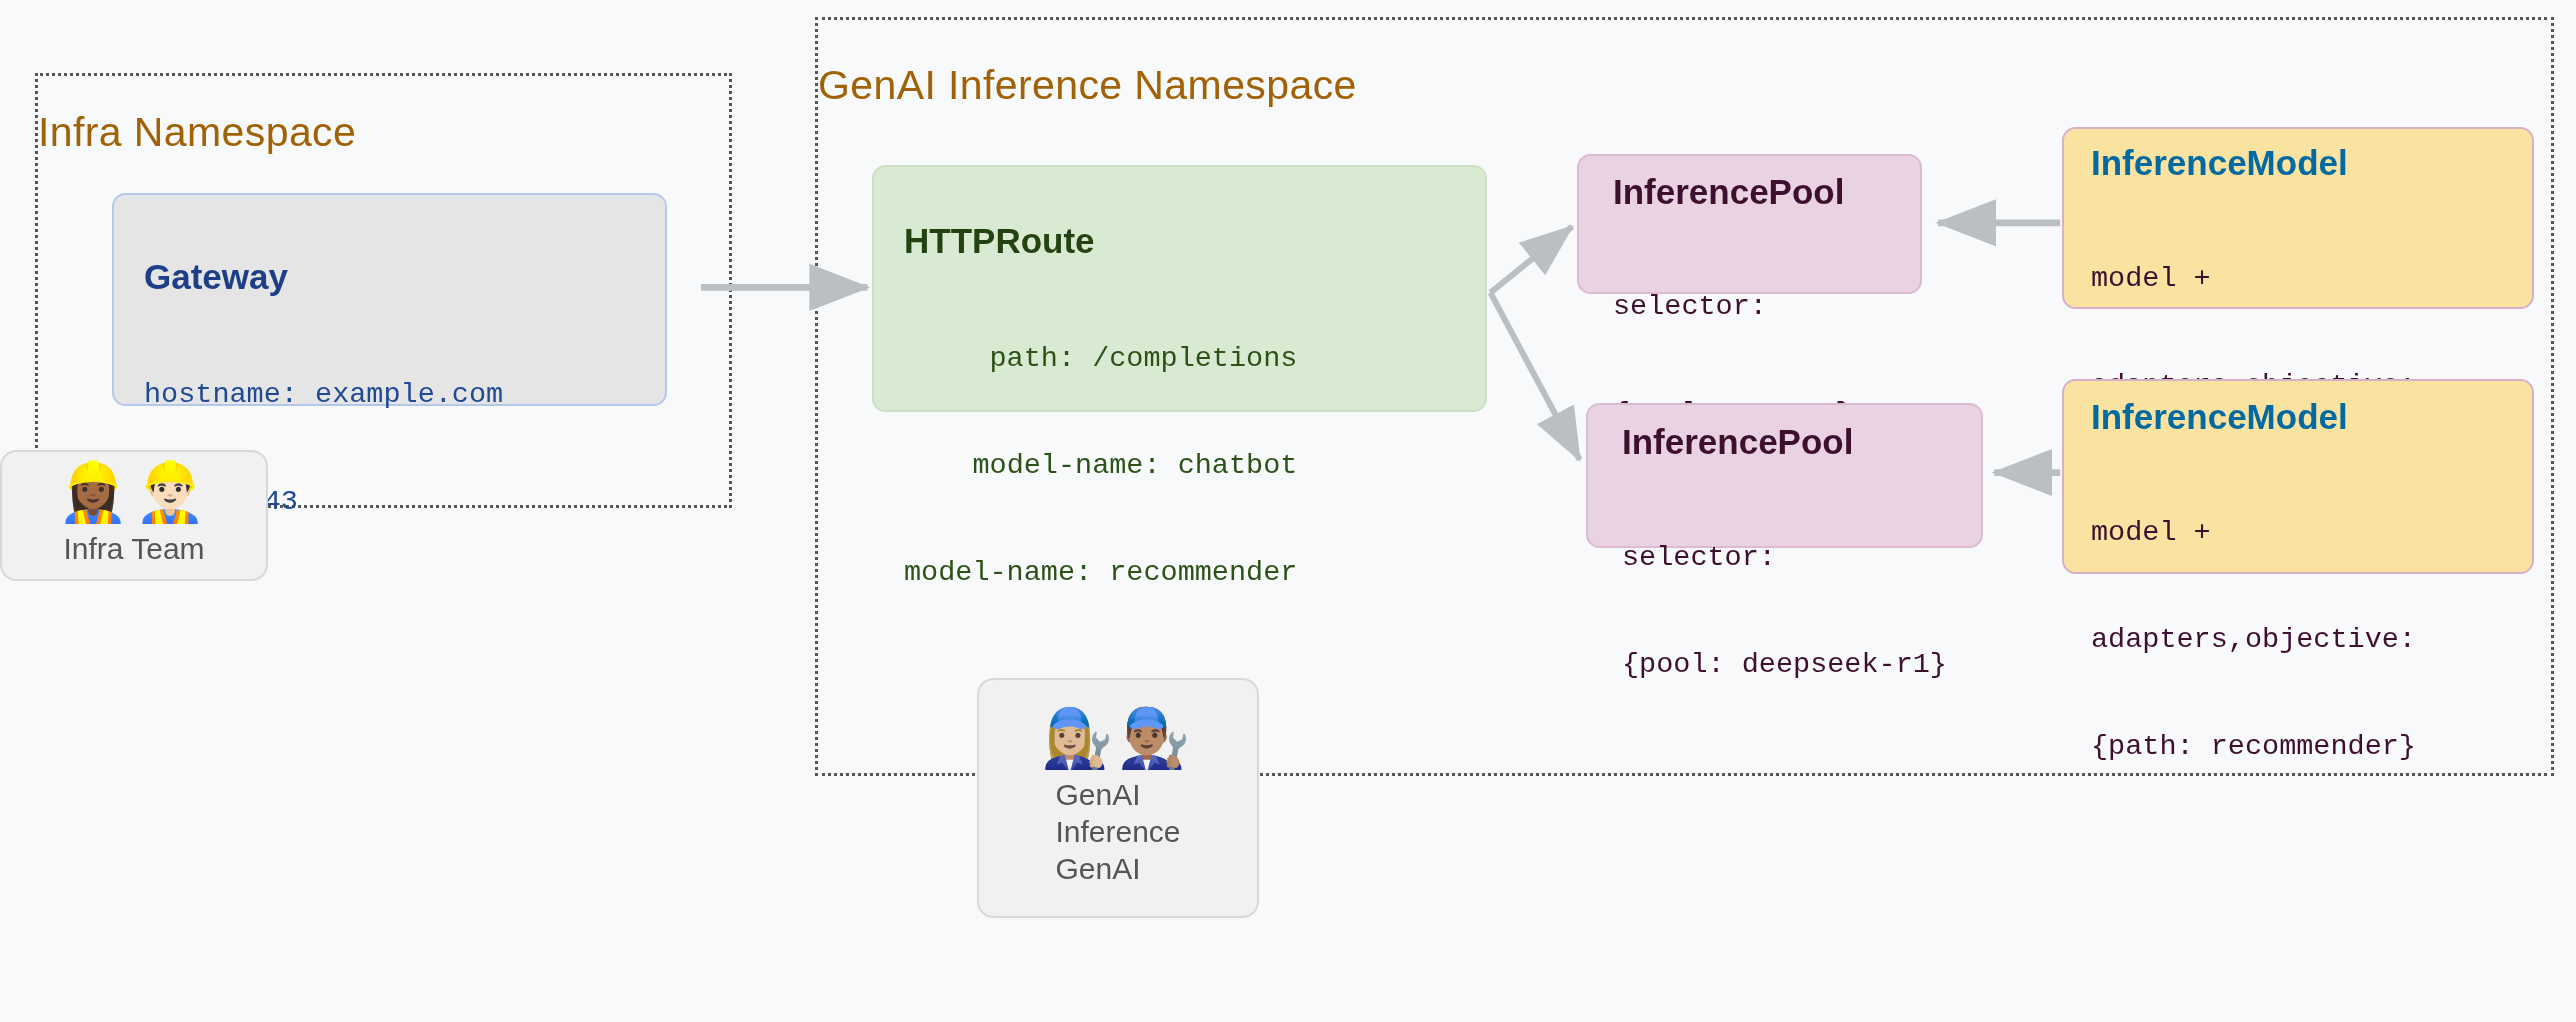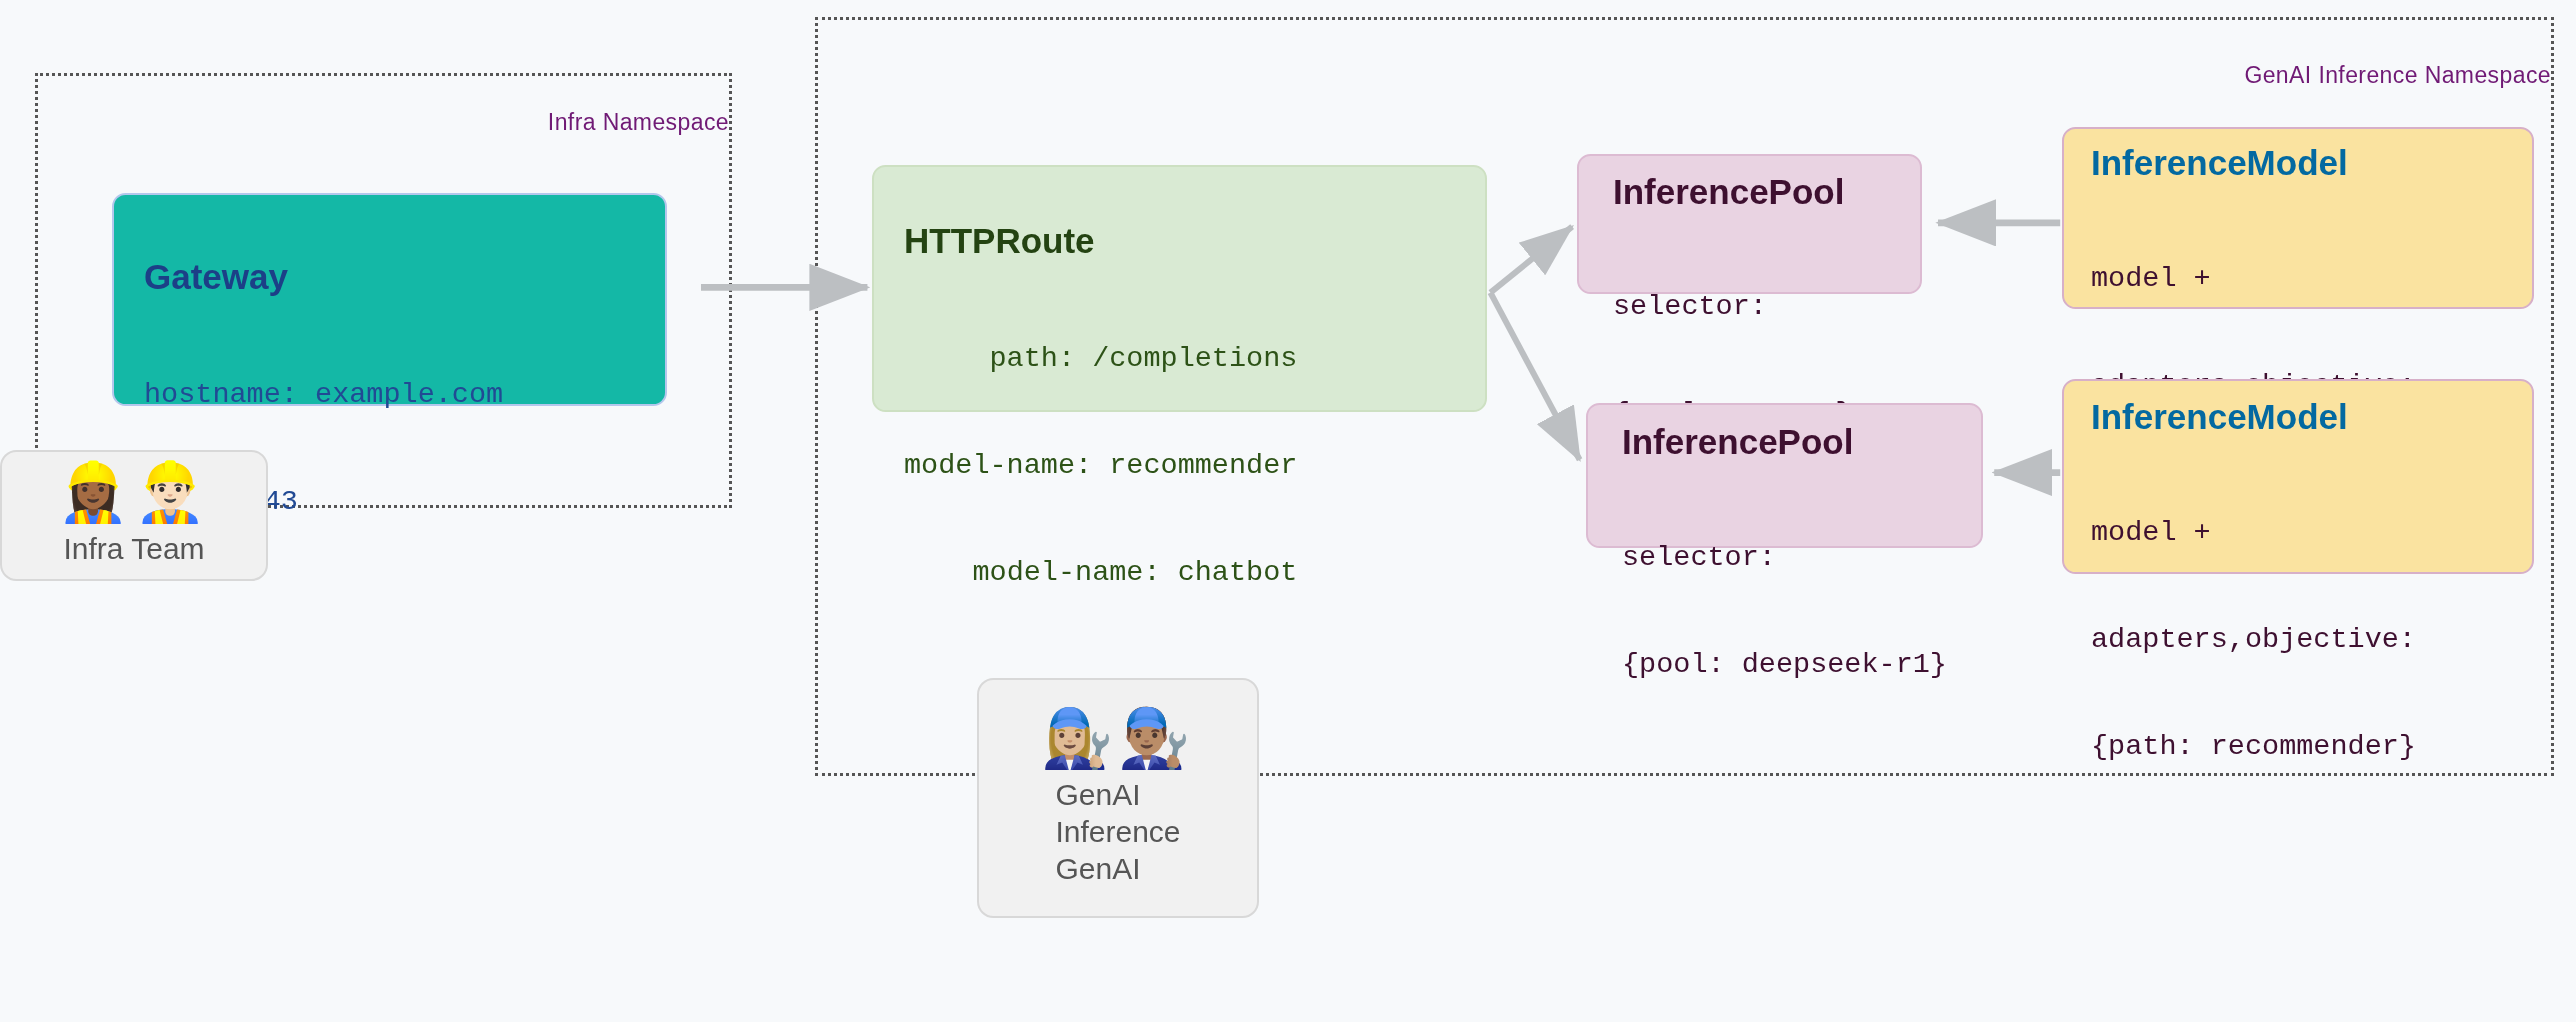--- a/index.html
+++ b/index.html
@@ -21,23 +21,23 @@
   
   .namespace {
     position: absolute;
     border: 3px dotted #555555;
     box-sizing: border-box;
     background: transparent;
   }
   .namespace-title {
     position: absolute;
     width: 100%;
-    text-align: right;
-    color: #701a75;
-    font-size: 23px;
+    text-align: left;
+    color: #a16207;
+    font-size: 41px;
     font-family: "Liberation Sans", sans-serif;
     font-weight: 400;
     letter-spacing: 0.4px;
   }
 
   
   .node {
     position: absolute;
     box-sizing: border-box;
     border-radius: 13.5px;
@@ -50,21 +50,21 @@
   }
   .node .lines {
     font-family: "Liberation Mono", monospace;
     white-space: pre;
   }
   .node .lines div {
     white-space: pre;
   }
 
   .node-gateway {
-    background: #14b8a6;
+    background: #e5e5e5;
     border: 2.2px solid #b4c7ec;
     box-shadow: 0 0 0 0 transparent;
   }
   .node-gateway .title {
     color: #1c3f87;
     font-size: 35px;
     line-height: 1.1;
   }
   .node-gateway .lines {
     color: #214a94;
@@ -201,22 +201,22 @@
   </div>
 
   <div class="namespace" style="left:815px; top:16.5px; width:1739px; height:759px;">
     <div class="namespace-title" style="top:42px;">GenAI Inference Namespace</div>
   </div>
 
   <div class="node node-httproute" style="left:872px; top:165px; width:615px; height:247px;text-align:right;">
     <div class="title" style="position:absolute; left:30px; top:55px;">HTTPRoute</div>
     <div class="lines" style="position:absolute; left:30px; top:103px;">
       <div>path: /completions</div>
+      <div>model-name: chatbot</div>
       <div>model-name: recommender</div>
-      <div>model-name: chatbot</div>
     </div>
   </div>
 
   <div class="node node-pool" style="left:1577px; top:154px; width:345px; height:140px;">
     <div class="title" style="position:absolute; left:34px; top:16.5px;">InferencePool</div>
     <div class="lines" style="position:absolute; left:34px; top:62px;">
       <div>selector:</div>
       <div>{pool: gemma3}</div>
     </div>
   </div>

